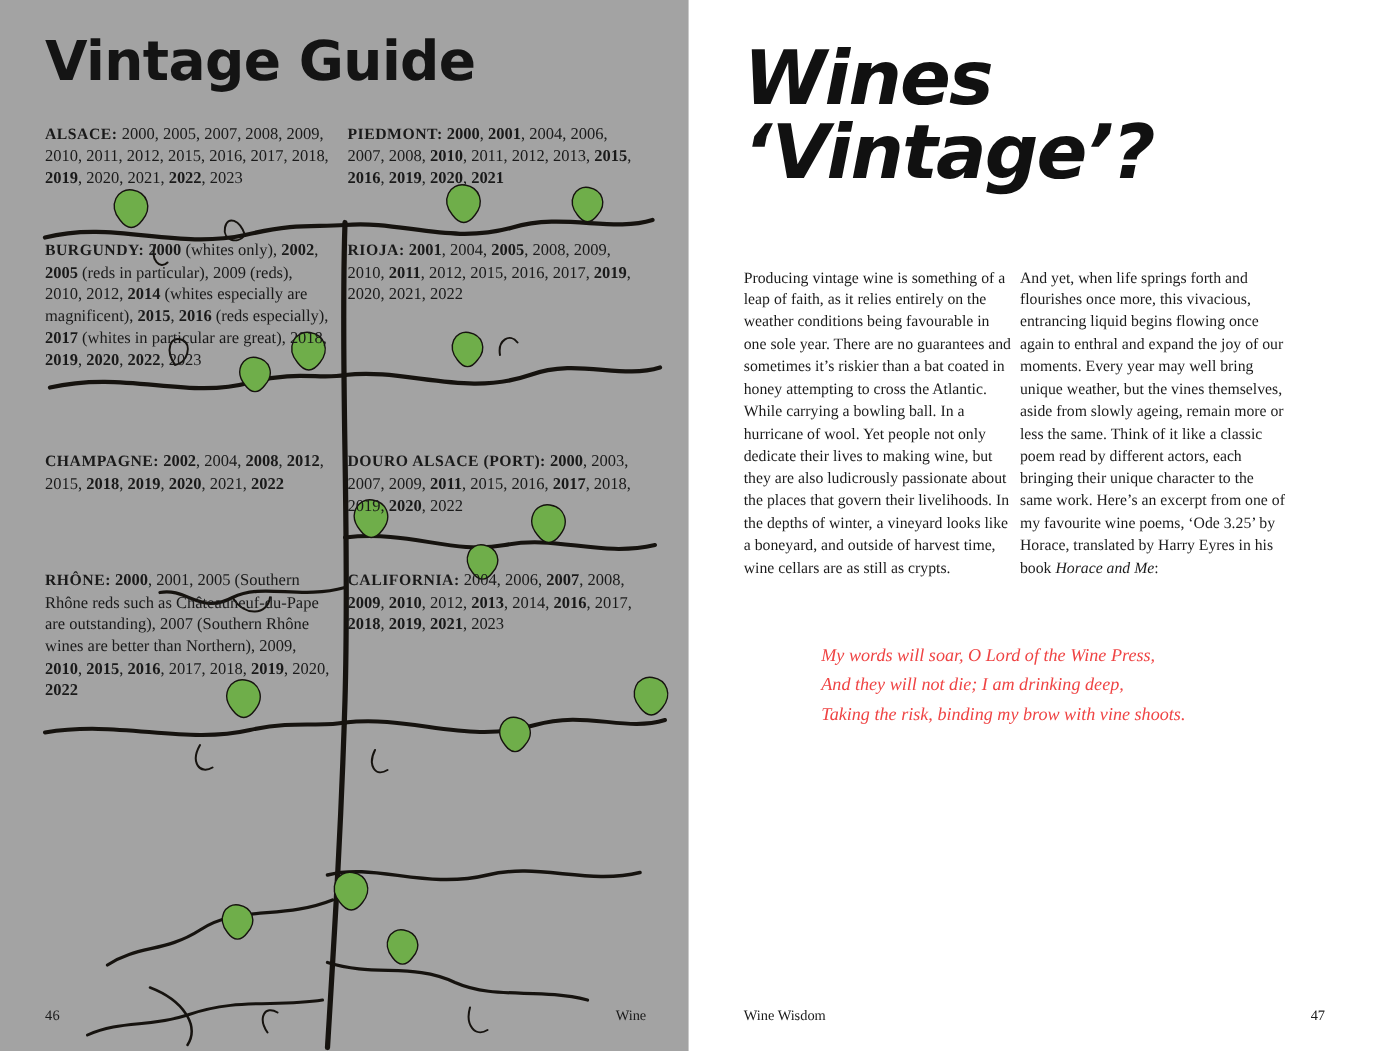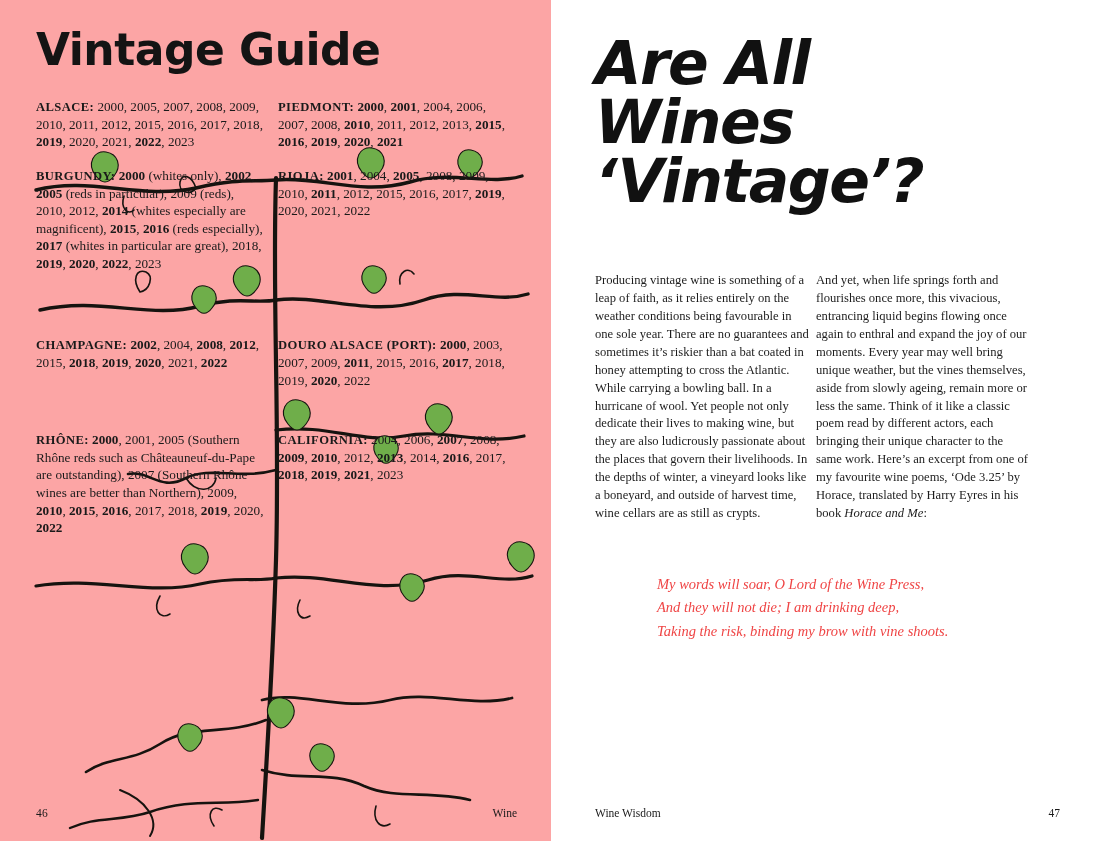--- a/index.html
+++ b/index.html
@@ -17,21 +17,21 @@
     position: relative;
     width: 1100px;
     height: 841px;
     display: flex;
   }
   
   .page-left {
     position: relative;
     width: 551px;
     height: 841px;
-    background: #fca5a5;
+    background: #a3a3a3;
     box-sizing: border-box;
     overflow: hidden;
   }
   .vine-layer {
     position: absolute;
     inset: 0;
     width: 551px;
     height: 841px;
     pointer-events: none;
   }
@@ -63,21 +63,21 @@
     color: #1a1a1a;
     margin-bottom: 0;
   }
   .region-name {
     font-family: "Liberation Serif", serif;
     font-weight: bold;
     letter-spacing: 0.4px;
     font-size: 12.6px;
   }
   .region-years b { font-weight: bold; }
-  .row-gap-1 { margin-bottom: 16px; }
+  .row-gap-1 { margin-bottom: 40px; }
   .row-gap-2 { margin-bottom: 38px; }
   .row-gap-3 { margin-bottom: 64px; }
   .row-gap-4 { margin-bottom: 42px; }
 
   .left-footer {
     position: absolute;
     bottom: 22px;
     left: 36px;
     right: 34px;
     display: flex;
@@ -240,21 +240,20 @@
     </div>
 
     <div class="left-footer">
       <span class="folio">46</span>
       <span class="run-head">Wine</span>
     </div>
   </div>
 
   <div class="page-right">
     <div class="headline">
-      <div>Are All</div>
       <div>Wines</div>
       <div>‘Vintage’?</div>
     </div>
 
     <div class="cols">
       <div class="col">
         <p>Producing vintage wine is something of a leap of faith, as it relies entirely on the weather conditions being favourable in one sole year. There are no guarantees and sometimes it’s riskier than a bat coated in honey attempting to cross the Atlantic. While carrying a bowling ball. In a hurricane of wool. Yet people not only dedicate their lives to making wine, but they are also ludicrously passionate about the places that govern their livelihoods. In the depths of winter, a vineyard looks like a boneyard, and outside of harvest time, wine cellars are as still as crypts.</p>
       </div>
       <div class="col">
         <p><span>And yet, when life springs forth and flourishes once more, this vivacious, entrancing liquid begins flowing once again to enthral and expand the joy of our moments. Every year may well bring unique weather, but the vines themselves, aside from slowly ageing, remain more or less the same. Think of it like a classic poem read by different actors, each bringing their unique character to the same work. Here’s an excerpt from one of my favourite wine poems, ‘Ode 3.25’ by Horace, translated by Harry Eyres in his book </span><em>Horace and Me</em><span>:</span></p>

